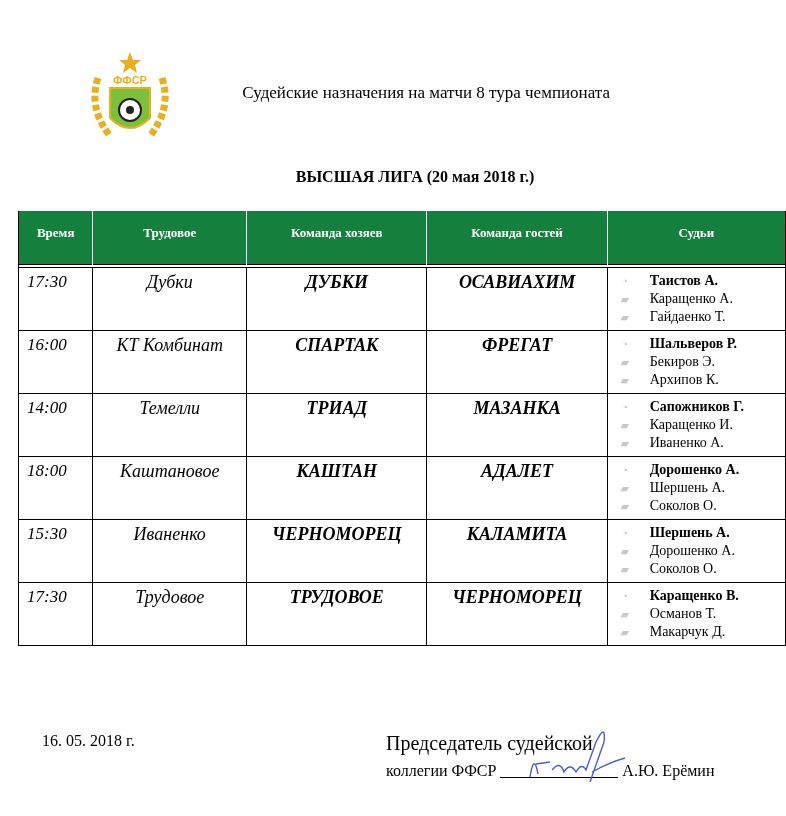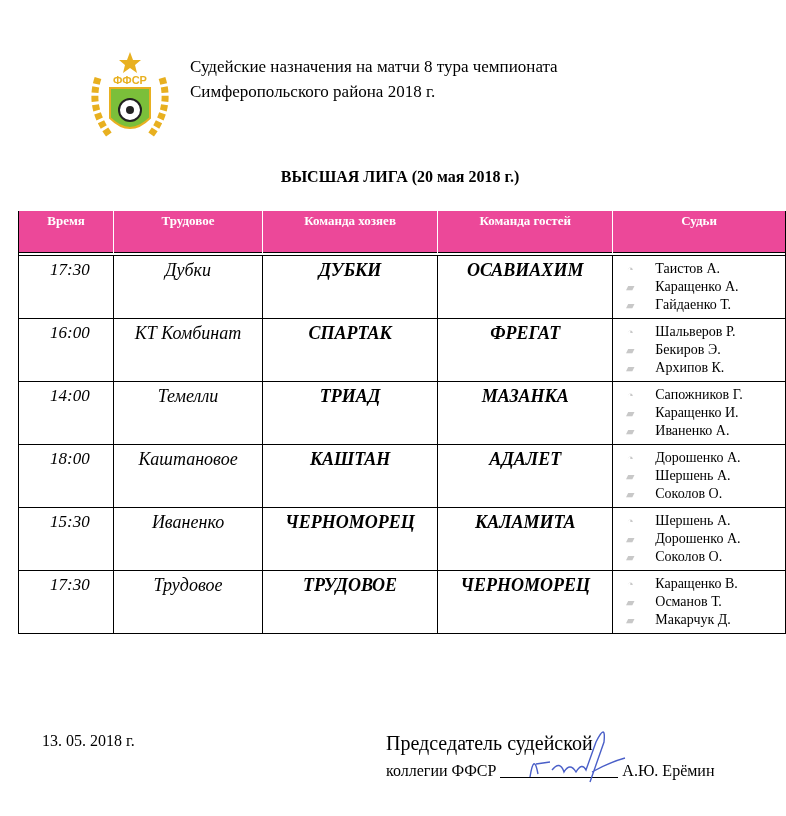--- a/index.html
+++ b/index.html
@@ -1,31 +1,31 @@
 <!DOCTYPE html>
 <html><head>
 <meta charset="utf-8">
 <style>
   body { margin:0; background:#fff; width:786px; height:816px; position:relative; font-family:"Liberation Serif", serif; color:#000; overflow:hidden; }
   .logo { position:absolute; left:80px; top:48px; width:100px; height:100px; }
-  .title { position:absolute; left:190px; top:54px; width:420px; text-align:left; font-size:17px; line-height:25px;font-family:Liberation Serif, serif; }
-  .league { position:absolute; left:190px; top:168px; width:420px; text-align:center; font-size:16px; font-weight:bold; }
+  .title { position:absolute; left:190px; top:80px; width:420px; text-align:right; font-size:17px; line-height:25px;font-family:Liberation Serif, serif; }
+  .league { position:absolute; left:205px; top:168px; width:420px; text-align:center; font-size:16px; font-weight:bold; }
   table { position:absolute; left:18px; top:211px; width:768px; border-collapse:collapse; }
-  th { background:#ec4899; color:#fff; font-size:13px; font-weight:bold; height:38px; vertical-align:top; padding-top:2px; border-right:1px solid #fff; border-left:1px solid #fff; }
+  th { background:#15803d; color:#fff; font-size:13px; font-weight:bold; height:38px; vertical-align:top; padding-top:14px; border-right:1px solid #fff; border-left:1px solid #fff; }
   th:first-child { border-left:1px solid #000; }
   th:last-child { border-right:1px solid #000; }
   .sep td { height:2px; padding:0; border:1px solid #000; background:#fff; }
   td { border:1px solid #000; vertical-align:top; height:58px; padding:0; }
-  td.time { font-style:italic; font-size:17px; padding-left:31px; padding-top:4px; width:64px; }
+  td.time { font-style:italic; font-size:17px; padding-left:8px; padding-top:4px; width:64px; }
   td.stad { font-style:italic; font-size:18px; text-align:center; padding-top:4px; width:150px; }
   td.team { font-style:italic; font-weight:bold; font-size:18px; text-align:center; padding-top:4px; width:176px; }
   td.refs { width:174px; font-size:14px; padding-top:4px; }
   .ref { display:flex; align-items:center; height:18px; }
   .ref .ic { width:14px; margin-left:10px; margin-right:18px; color:#c8c8c8; font-size:11px; text-align:center; }
-  .ref.main .nm { font-weight:normal;text-align:center; }
+  .ref.main .nm { font-weight:bold;text-align:center; }
   .date { position:absolute; left:42px; top:732px; font-size:16px; }
   .chair1 { position:absolute; left:386px; top:732px; font-size:20px; }
   .chair2 { position:absolute; left:386px; top:762px; font-size:16px; }
   .line { display:inline-block; width:118px; border-bottom:1px solid #000; margin:0 4px; vertical-align:-2px; }
   .sig { position:absolute; left:520px; top:722px; }
 </style>
 </head>
 <body>
 
 <div class="logo">
@@ -35,21 +35,20 @@
     <path d="M82,30 Q92,60 70,88" stroke="#e8b020" stroke-width="7" fill="none" stroke-dasharray="6,3"></path>
     <text x="50" y="36" text-anchor="middle" font-size="11" font-weight="bold" fill="#e8b020" font-family="Liberation Sans, sans-serif">ФФСР</text>
     <path d="M30,40 L70,40 L70,70 Q50,90 30,70 Z" fill="#7bbf3a" stroke="#e8b020" stroke-width="2"></path>
     <circle cx="50" cy="62" r="11" fill="#fff" stroke="#222" stroke-width="2"></circle>
     <circle cx="50" cy="62" r="4" fill="#222"></circle>
   </svg>
 </div>
 
 <div class="title">
   <div>Судейские назначения на матчи 8 тура чемпионата</div>
-  <div>Симферопольского района 2018 г.</div>
 </div>
 <div class="league">ВЫСШАЯ ЛИГА (20 мая 2018 г.)</div>
 
 <table>
   <thead>
     <tr>
       <th>Время</th>
       <th>Трудовое</th>
       <th>Команда хозяев</th>
       <th>Команда гостей</th>
@@ -176,20 +175,20 @@
           </div>
           <div class="ref">
             <span class="ic">▰</span>
             <span class="nm">Макарчук Д.</span>
           </div>
         </td>
       </tr>
     </tbody>
 </table>
 
-<div class="date">13. 05. 2018 г.</div>
+<div class="date">16. 05. 2018 г.</div>
 <div class="chair1">Председатель судейской</div>
 <div class="chair2">
   <span>коллегии ФФСР</span><span class="line"></span><span>А.Ю. Ерёмин</span>
 </div>
 <svg class="sig" width="110" height="70">
   <path d="M10,55 Q14,30 18,52 M16,42 L30,40 M32,48 Q40,38 44,50 Q50,40 56,50 Q62,40 66,48 L76,20 Q86,0 84,20 L70,60 M72,50 Q90,40 105,36" stroke="#4a5fc8" stroke-width="1.4" fill="none"></path>
 </svg>
 
 </body></html>

